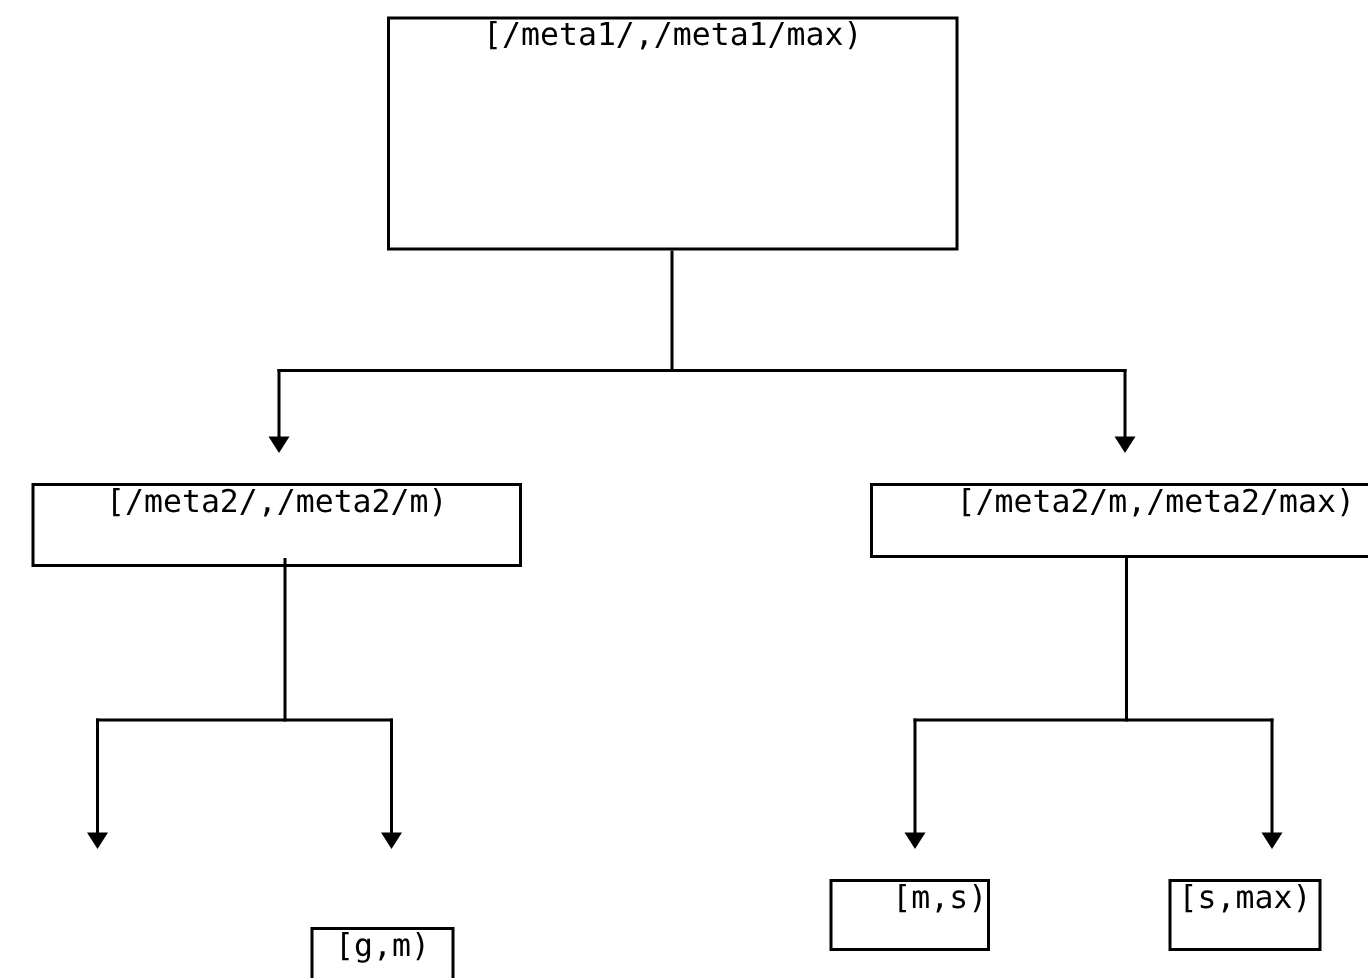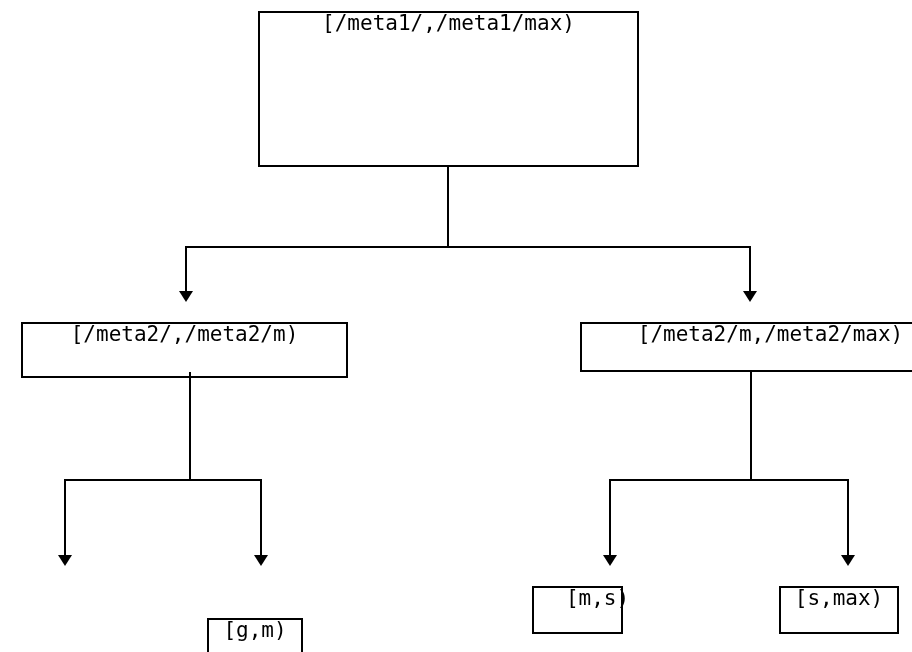--- a/index.html
+++ b/index.html
@@ -91,21 +91,21 @@
   <div class="edge-v" style="left:609px; top:479px; height:77px;"></div>
   <div class="arrowhead" style="left:603px; top:555px;"></div>
   <div class="edge-v" style="left:847px; top:479px; height:77px;"></div>
   <div class="arrowhead" style="left:841px; top:555px;"></div>
 
 
   <div class="node" style="left:207px; top:618px; width:96px; height:48px;">
     <span class="node-label">[g,m)</span>
   </div>
 
-  <div class="node" style="left:532px; top:586px; width:91px; height:48px;padding-left:40px;">
+  <div class="node" style="left:553px; top:586px; width:107px; height:48px;padding-left:40px;">
     <span class="node-label">[m,s)</span>
   </div>
 
-  <div class="node" style="left:779px; top:586px; width:120px; height:48px;">
+  <div class="node" style="left:779px; top:586px; width:102px; height:48px;">
     <span class="node-label">[s,max)</span>
   </div>
 
 </div>
 
 </body></html>

